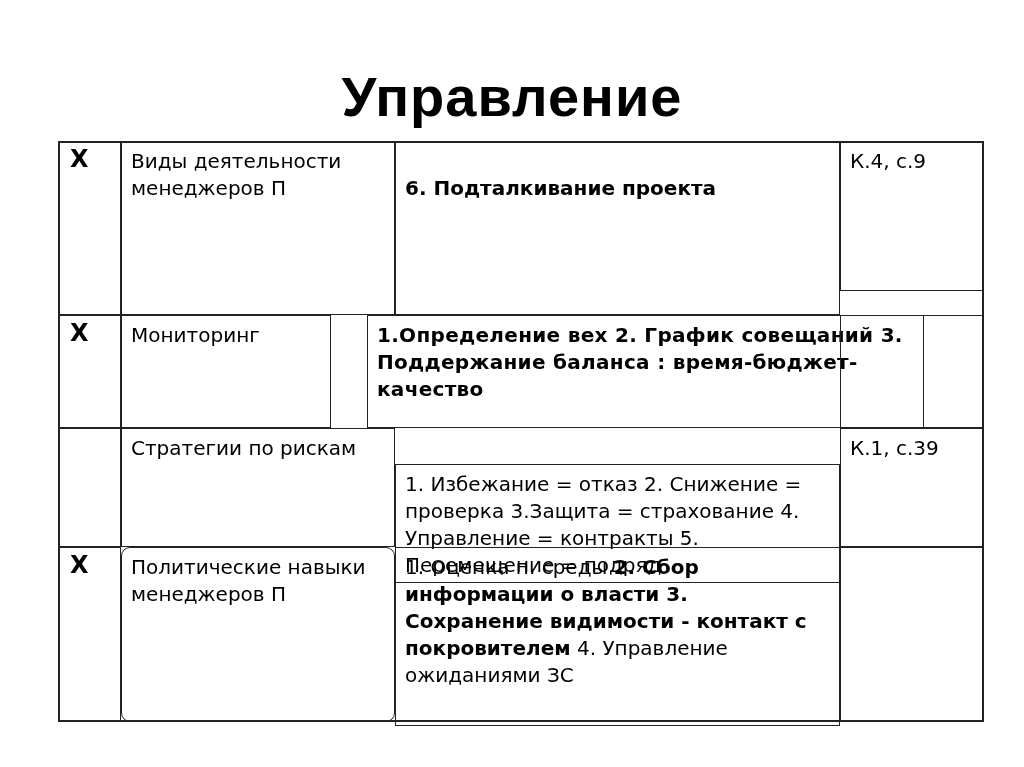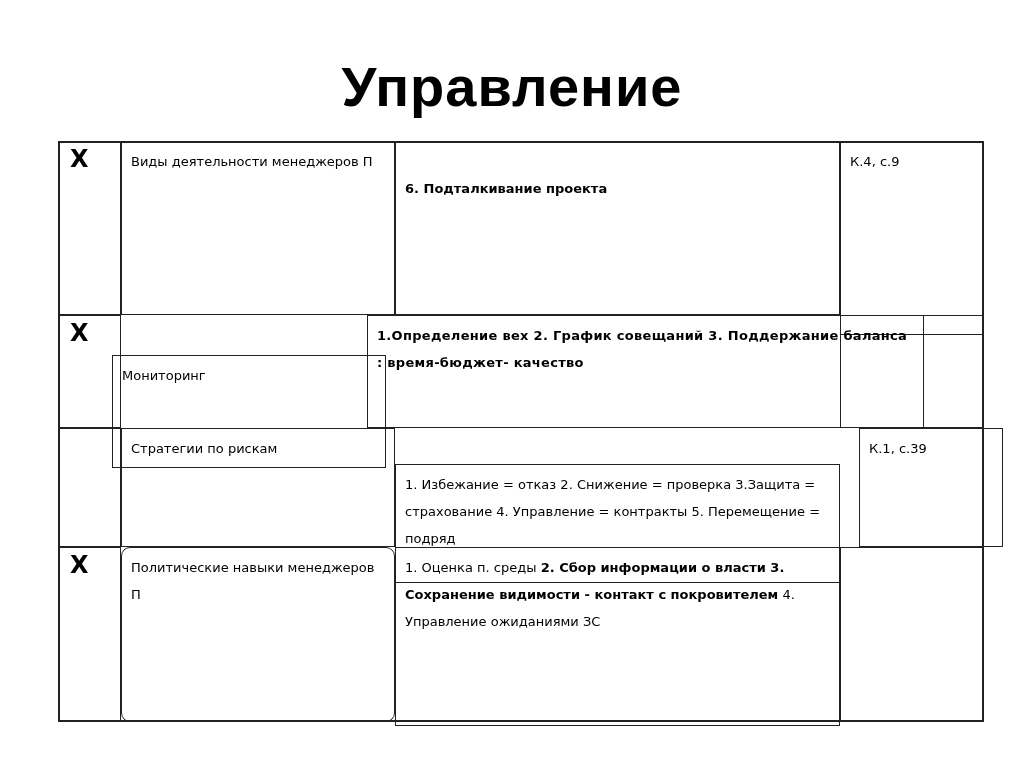--- a/index.html
+++ b/index.html
@@ -1,54 +1,54 @@
 <!DOCTYPE html>
 <html><head>
 <meta charset="utf-8">
 <style>
   html, body { margin: 0; padding: 0; background: #ffffff; }
   body { width: 1024px; height: 767px; position: relative; overflow: hidden;
          font-family: "DejaVu Sans", sans-serif; color: #000; }
-  .title { position: absolute; left: 0; width: 1024px; top: 52px; text-align: center;
+  .title { position: absolute; left: 0; width: 1024px; top: 62px; text-align: center;
            font-family: "Liberation Sans", sans-serif; font-weight: bold; font-size: 56px;
            line-height: 70px; letter-spacing: 1px; }
   .tbl { position: absolute; left: 58px; top: 141px; width: 926px; height: 581px; }
   .cell { position: absolute; box-sizing: border-box; border: 1px solid #222;
-          font-size: 13px; line-height: 27px; padding: 6px 8px 0 9px;
+          font-size: 20px; line-height: 27px; padding: 6px 8px 0 9px;
           font-family: "DejaVu Sans", sans-serif; }
   .outer { position: absolute; left: 0; top: 0; width: 926px; height: 581px;
            box-sizing: border-box; border: 2px solid #222; pointer-events: none; }
   .mark { font-weight: bold; font-size: 24px; padding-left: 11px; padding-top: 4px; }
   .b { font-weight: bold; }
   .mon { font-weight: bold; letter-spacing: 0.3px; }
 </style>
 </head>
 <body>
 
 <div class="title">Управление</div>
 
 <div class="tbl">
 
   <div class="cell mark" style="left:0;top:0;width:63px;height:174px;">X</div>
   <div class="cell" style="left:63px;top:0;width:274px;height:174px;">Виды деятельности менеджеров П</div>
   <div class="cell" style="left:337px;top:0;width:445px;height:174px;">
     <br>
     <span class="b">6.  Подталкивание проекта</span>
   </div>
-  <div class="cell" style="left:782px;top:0;width:144px;height:194px;">К.4, с.9</div>
+  <div class="cell" style="left:782px;top:0;width:144px;height:150px;">К.4, с.9</div>
 
   <div class="cell mark" style="left:0;top:174px;width:63px;height:113px;">X</div>
-  <div class="cell" style="left:54px;top:174px;width:274px;height:113px;margin-top:40px;">Мониторинг</div>
+  <div class="cell" style="left:63px;top:174px;width:210px;height:113px;">Мониторинг</div>
   <div class="cell mon" style="left:309px;top:174px;width:557px;height:113px;">1.Определение вех 2. График совещаний 3. Поддержание баланса : время-бюджет- качество</div>
   <div class="cell" style="left:782px;top:174px;width:144px;height:113px;"></div>
 
   <div class="cell mark" style="left:0;top:287px;width:63px;height:119px;"></div>
   <div class="cell" style="left:63px;top:287px;width:274px;height:119px;">Стратегии по рискам</div>
   <div class="cell" style="left:337px;top:287px;width:445px;height:119px;margin-top:36px;">1. Избежание  = отказ 2. Снижение = проверка 3.Защита = страхование 4. Управление = контракты 5. Перемещение = подряд</div>
-  <div class="cell" style="left:782px;top:287px;width:144px;height:119px;margin-left:19px;">К.1, с.39</div>
+  <div class="cell" style="left:782px;top:287px;width:144px;height:119px;">К.1, с.39</div>
 
   <div class="cell mark" style="left:0;top:406px;width:63px;height:175px;">X</div>
   <div class="cell" style="left:63px;top:406px;width:274px;height:175px;border-radius:9px;">Политические навыки менеджеров П</div>
   <div class="cell" style="left:337px;top:406px;width:445px;height:179px;">
     <span>1. Оценка п. среды </span><span class="b">2. Сбор информации о власти 3. Сохранение видимости  - контакт с покровителем</span><span> 4. Управление ожиданиями ЗС</span><br>
   </div>
   <div class="cell" style="left:782px;top:406px;width:144px;height:175px;"></div>
 
   <div class="outer"></div>
 </div>

